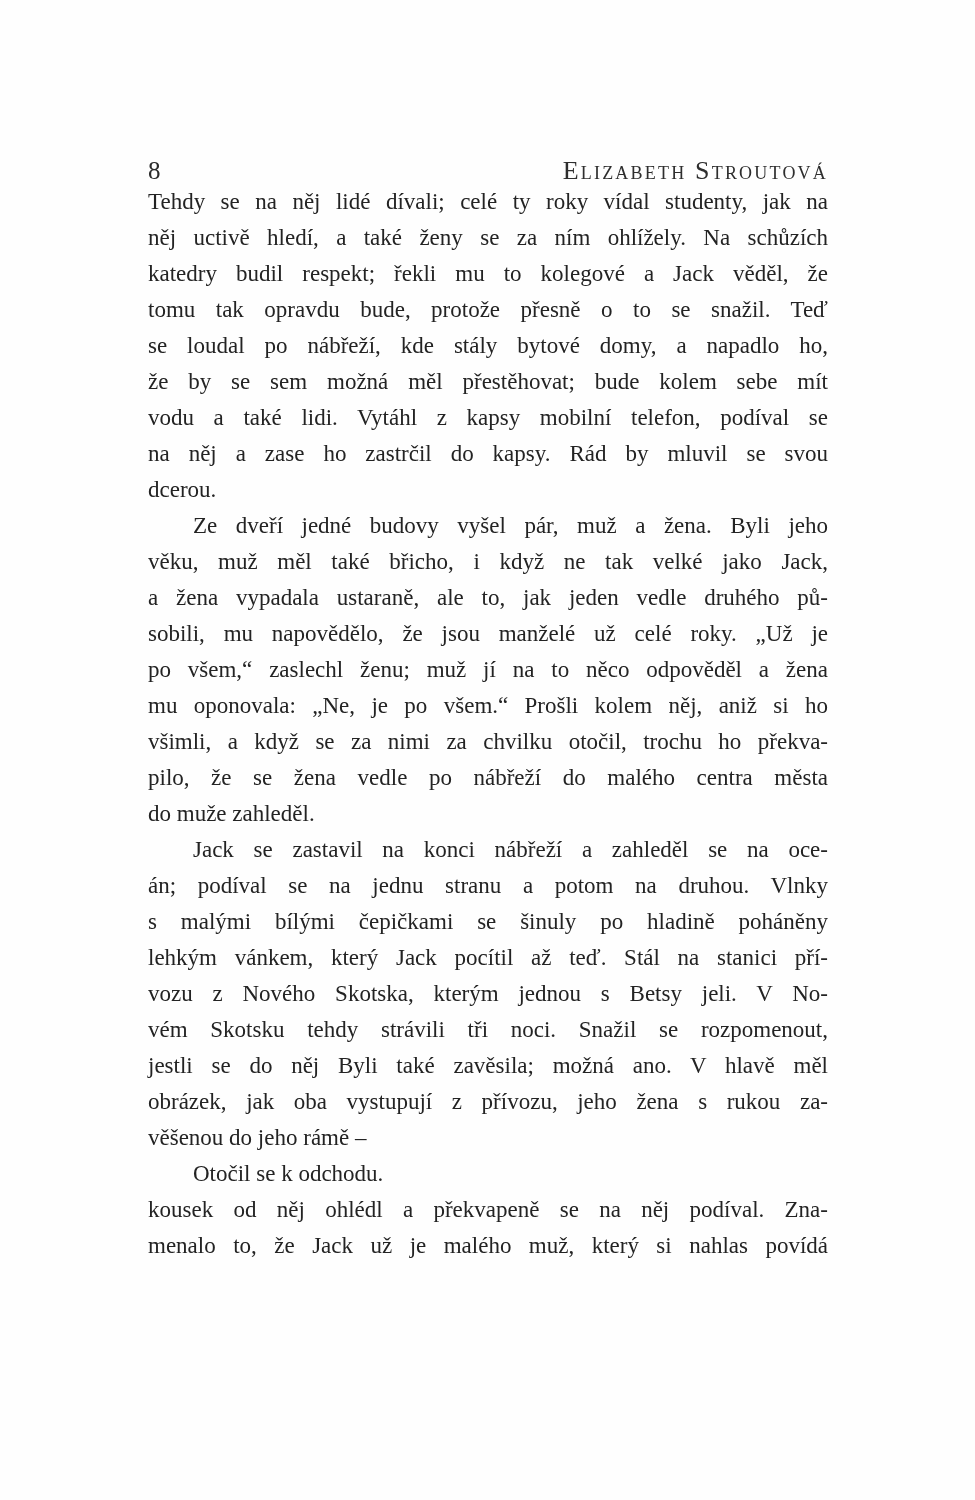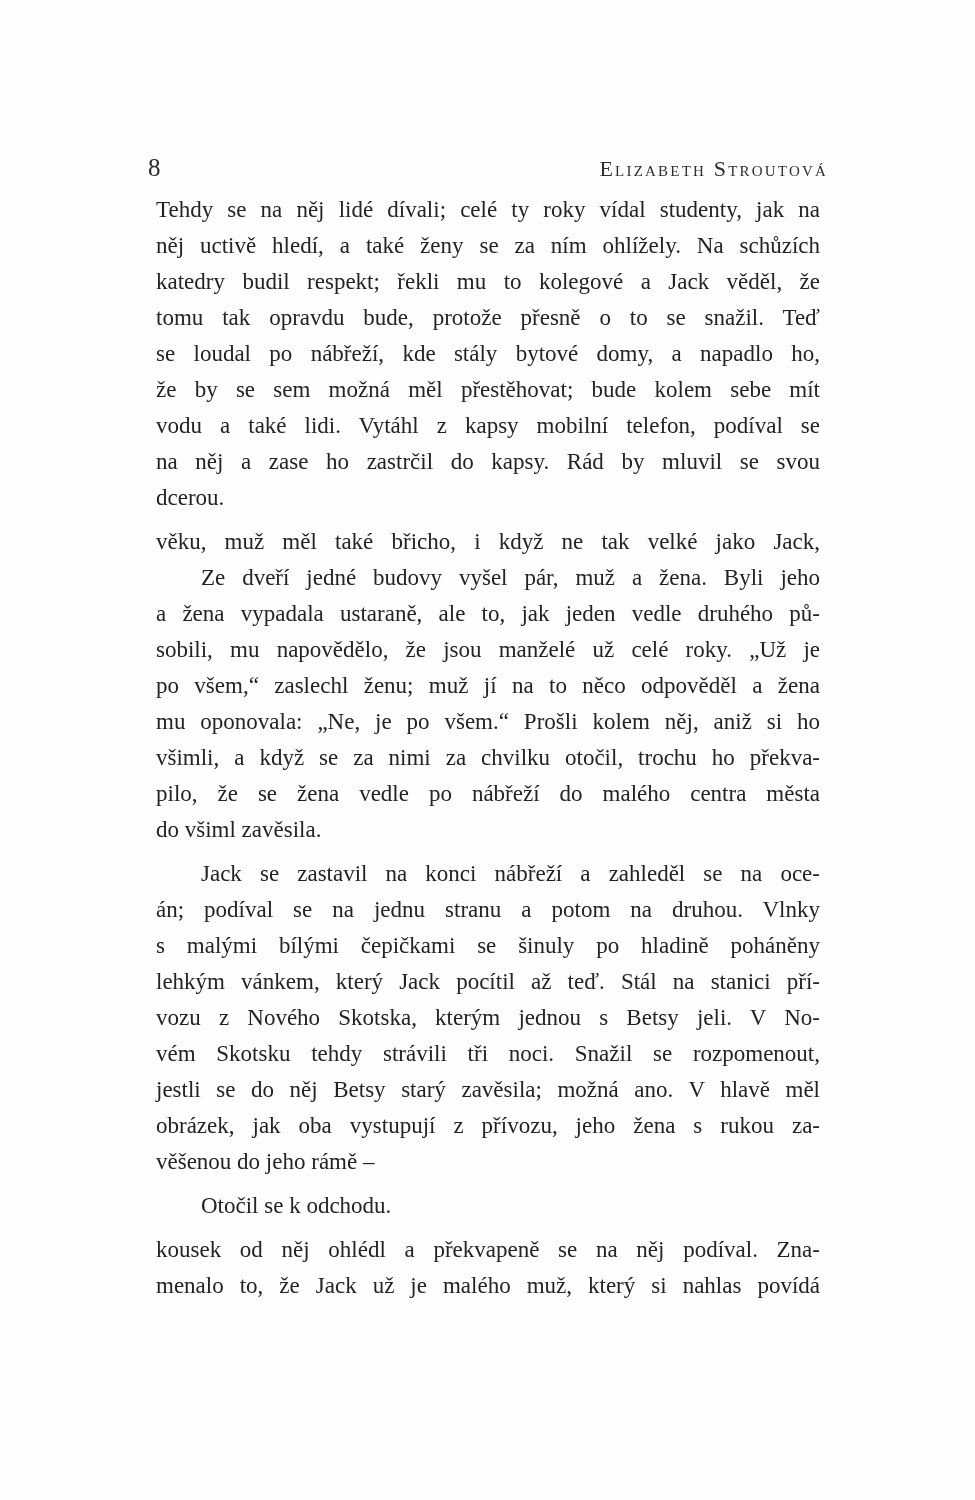--- a/index.html
+++ b/index.html
@@ -21,35 +21,35 @@
     display: flex;
     justify-content: space-between;
     align-items: baseline;
   }
   .page-number {
     font-size: 25px;
     color: #2b2b2b;
   }
   .running-title {
     font-variant: small-caps;
-    font-size: 22px;
+    font-size: 26px;
     letter-spacing: 2.2px;
     color: #2e2e2e;
     margin-top: 40px;
   }
   .body-text {
     position: absolute;
     left: 148px;
     top: 184px;
     width: 680px;
     font-size: 23px;
     line-height: 36px;
     color: #232323;
   }
-  .paragraph { margin: 8px; }
+  .paragraph { margin: 0; }
   .line {
     min-height: 36px;
     text-align: justify;
     text-align-last: justify;
     white-space: normal;
   }
   .line.unjust { text-align-last: left; }
   .line.indent { text-indent: 45px; }
 </style>
 </head>
@@ -66,38 +66,38 @@
         <div class="line">něj uctivě hledí, a také ženy se za ním ohlížely. Na schůzích</div>
         <div class="line">katedry budil respekt; řekli mu to kolegové a Jack věděl, že</div>
         <div class="line">tomu tak opravdu bude, protože přesně o to se snažil. Teď</div>
         <div class="line">se loudal po nábřeží, kde stály bytové domy, a napadlo ho,</div>
         <div class="line">že by se sem možná měl přestěhovat; bude kolem sebe mít</div>
         <div class="line">vodu a také lidi. Vytáhl z kapsy mobilní telefon, podíval se</div>
         <div class="line">na něj a zase ho zastrčil do kapsy. Rád by mluvil se svou</div>
         <div class="line unjust">dcerou.</div>
       </div>
       <div class="paragraph">
+        <div class="line indent">Ze dveří jedné budovy vyšel pár, muž a žena. Byli jeho</div>
         <div class="line">věku, muž měl také břicho, i když ne tak velké jako Jack,</div>
-        <div class="line indent">Ze dveří jedné budovy vyšel pár, muž a žena. Byli jeho</div>
         <div class="line">a žena vypadala ustaraně, ale to, jak jeden vedle druhého pů-</div>
         <div class="line">sobili, mu napovědělo, že jsou manželé už celé roky. „Už je</div>
         <div class="line">po všem,“ zaslechl ženu; muž jí na to něco odpověděl a žena</div>
         <div class="line">mu oponovala: „Ne, je po všem.“ Prošli kolem něj, aniž si ho</div>
         <div class="line">všimli, a když se za nimi za chvilku otočil, trochu ho překva-</div>
         <div class="line">pilo, že se žena vedle po nábřeží do malého centra města</div>
-        <div class="line unjust">do všiml zavěsila.</div>
+        <div class="line unjust">do muže zahleděl.</div>
       </div>
       <div class="paragraph">
         <div class="line indent">Jack se zastavil na konci nábřeží a zahleděl se na oce-</div>
         <div class="line">án; podíval se na jednu stranu a potom na druhou. Vlnky</div>
         <div class="line">s malými bílými čepičkami se šinuly po hladině poháněny</div>
         <div class="line">lehkým vánkem, který Jack pocítil až teď. Stál na stanici pří-</div>
         <div class="line">vozu z Nového Skotska, kterým jednou s Betsy jeli. V No-</div>
         <div class="line">vém Skotsku tehdy strávili tři noci. Snažil se rozpomenout,</div>
-        <div class="line">jestli se do něj Betsy starý zavěsila; možná ano. V hlavě měl</div>
+        <div class="line">jestli se do něj Byli také zavěsila; možná ano. V hlavě měl</div>
         <div class="line">obrázek, jak oba vystupují z přívozu, jeho žena s rukou za-</div>
         <div class="line unjust">věšenou do jeho rámě –</div>
       </div>
       <div class="paragraph">
         <div class="line unjust indent">Otočil se k odchodu.</div>
       </div>
       <div class="paragraph">
         <div class="line">kousek od něj ohlédl a překvapeně se na něj podíval. Zna-</div>
         <div class="line">menalo to, že Jack už je malého muž, který si nahlas povídá</div>
       </div>

